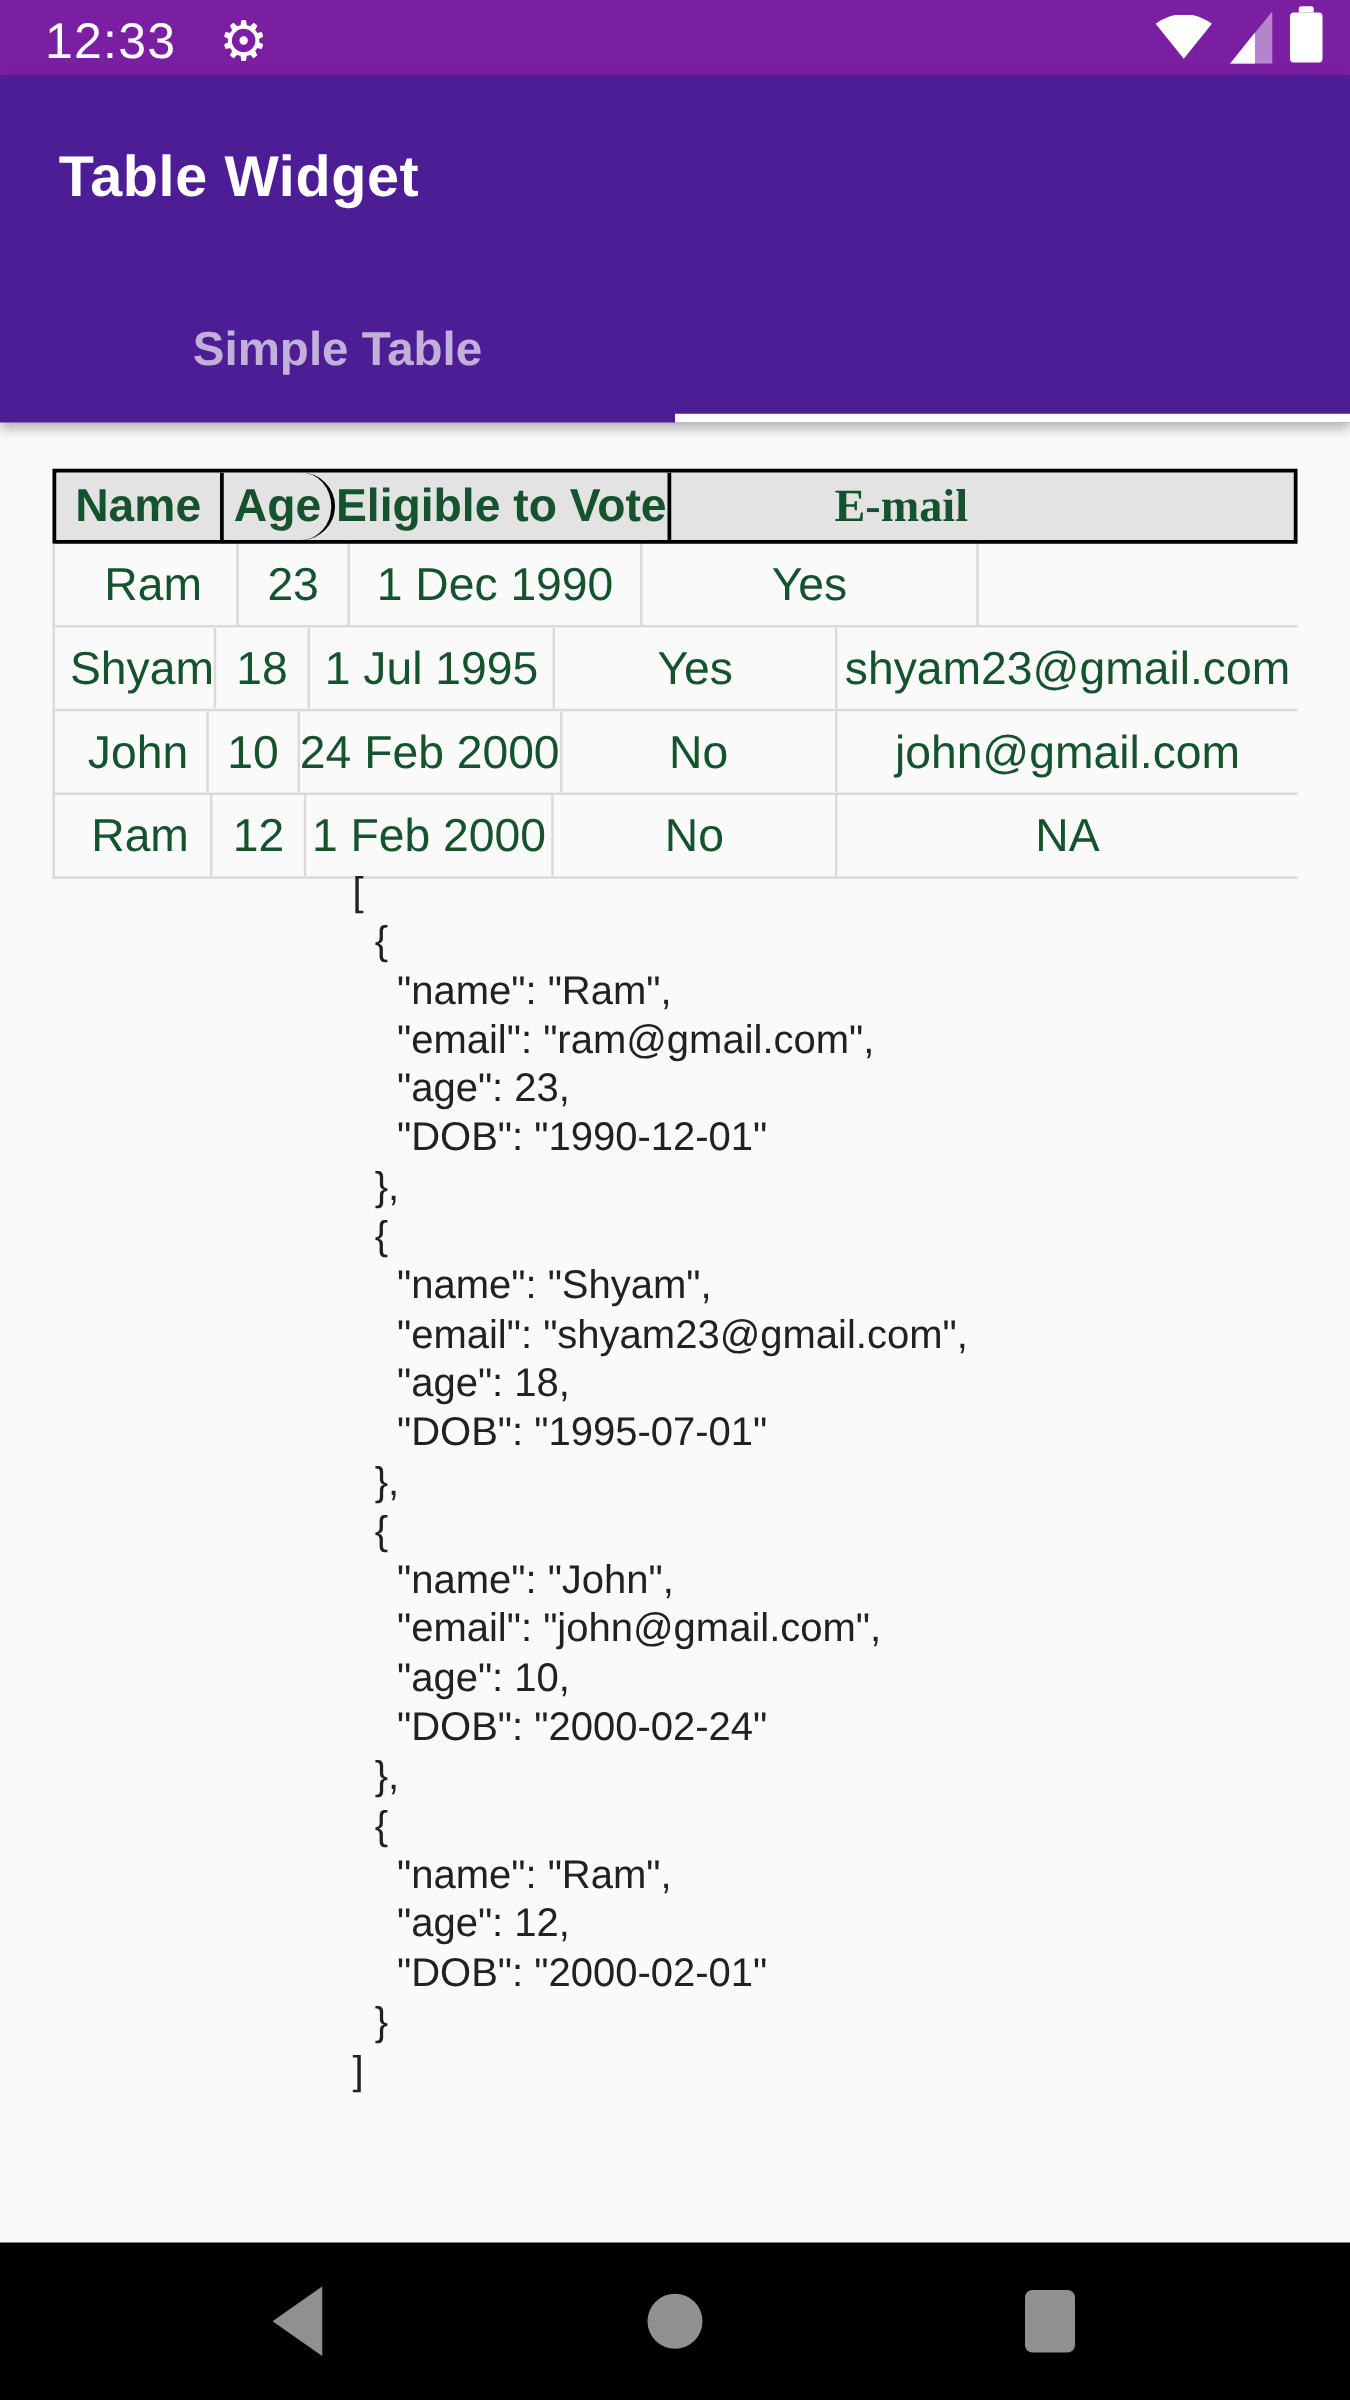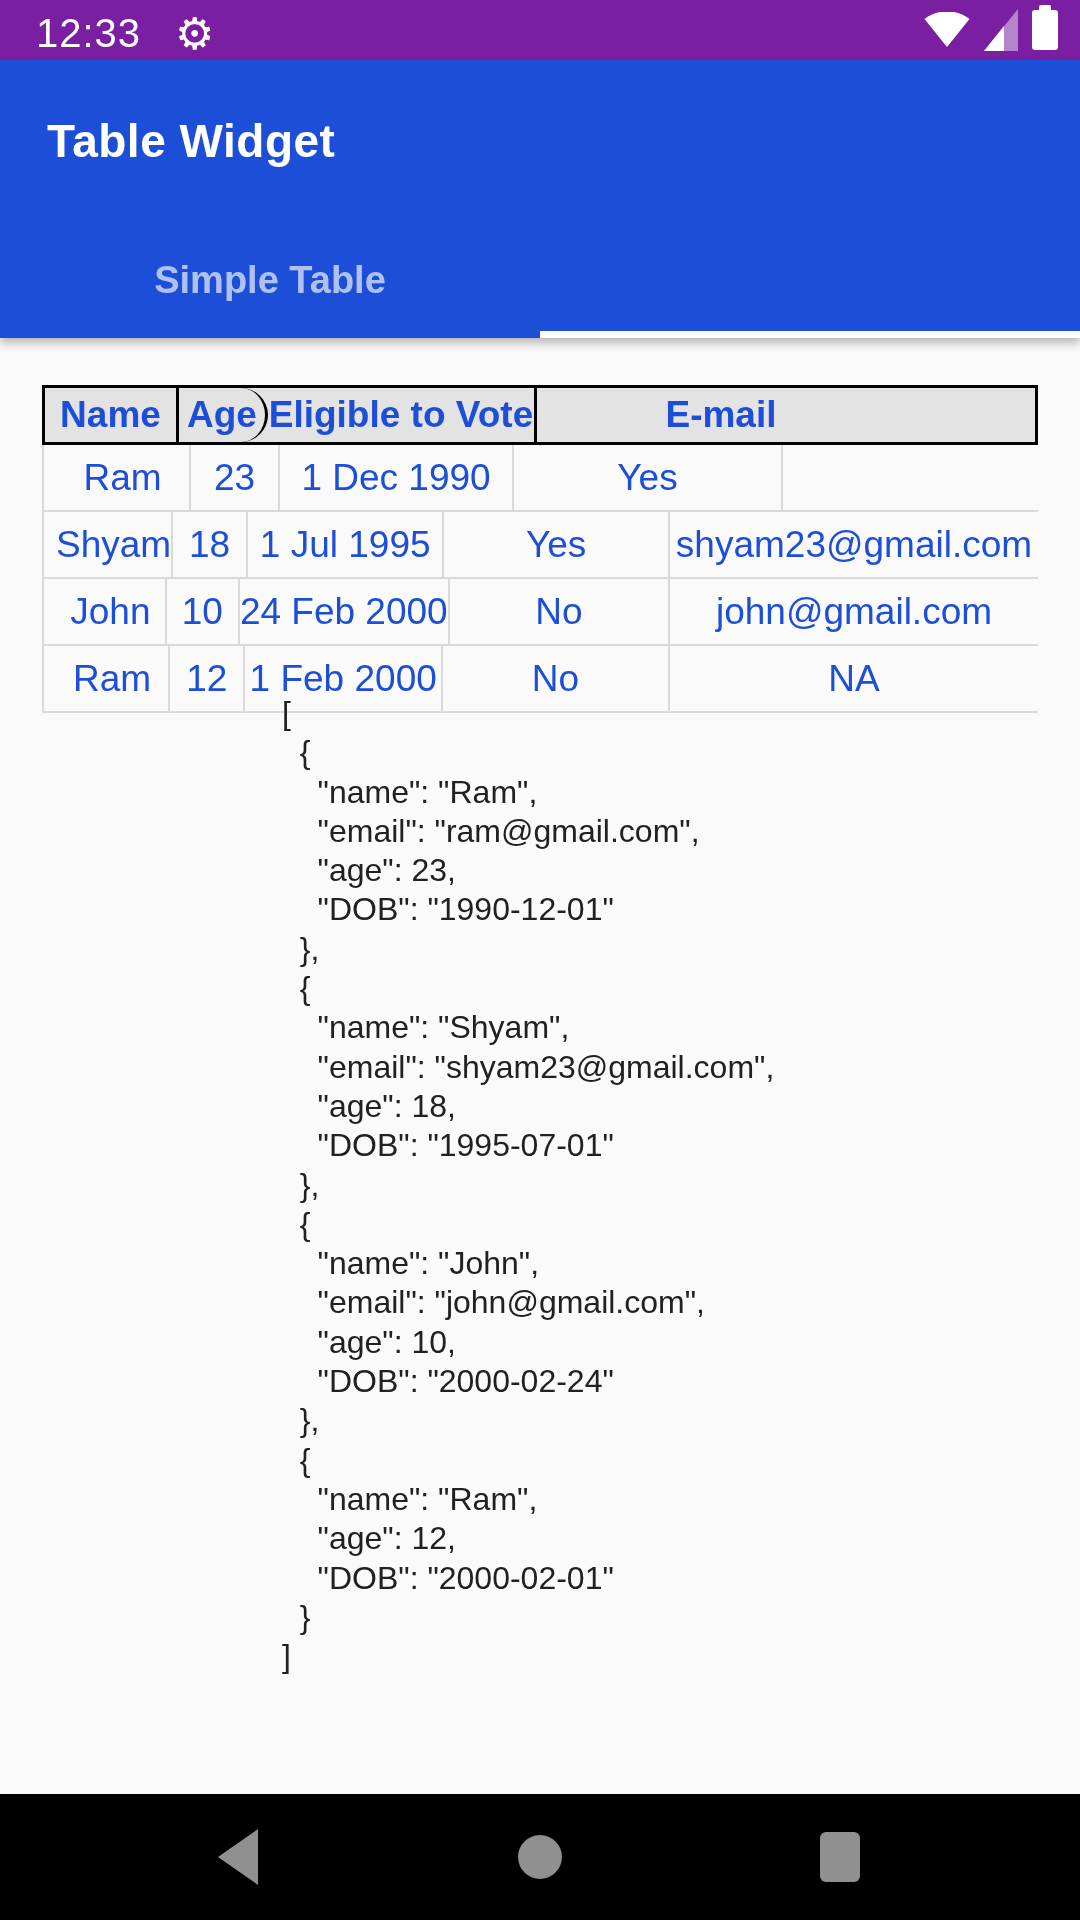--- a/index.html
+++ b/index.html
@@ -14,42 +14,42 @@
     background:#7B1FA2; display:flex; align-items:center; color:#fff;
   }
   .status-time { font-size:40px; font-weight:500; margin-left:36px; letter-spacing:1px; }
   .gear { font-family:"DejaVu Sans", sans-serif; font-size:44px; margin-left:34px; line-height:60px; }
   .status-right { position:absolute; right:22px; top:0; height:60px; display:flex; align-items:center; gap:14px; }
   .battery { width:26px; height:40px; background:#fff; border-radius:3px; position:relative; }
   .battery:before { content:""; position:absolute; top:-5px; left:7px; width:12px; height:5px; background:#fff; border-radius:2px 2px 0 0; }
   
   .purple-header {
     position:absolute; top:60px; left:0; width:1080px; height:278px;
-    background:#1d4ed8; box-shadow:0 5px 9px rgba(0,0,0,0.28);
+    background:#4c1d95; box-shadow:0 5px 9px rgba(0,0,0,0.28);
   }
   .app-bar { height:162px; display:flex; align-items:center; }
   .app-title { color:#fff; font-size:46px; font-weight:700; margin-left:47px; letter-spacing:0.5px; }
   .tab-bar { position:relative; height:116px; display:flex; }
   .tab { width:540px; display:flex; align-items:center; justify-content:center;
          font-size:38px; font-weight:700; cursor:pointer; }
   .tab.inactive { color:rgba(255,255,255,0.65); }
   .tab.active { color:#ffffff; }
   .tab-indicator { position:absolute; bottom:0; left:540px; width:540px; height:7px; background:#ffffff; }
   
-  .table-widget { position:absolute; top:385px; left:42px; width:996px; color:#1d4ed8; }
+  .table-widget { position:absolute; top:375px; left:42px; width:996px; color:#14532d; }
   .t-head {
     display:flex; width:996px; height:60px; overflow:hidden;
     background:#E3E3E3; border:3px solid #000;
   }
   .t-head .hc {
     display:flex; align-items:center; justify-content:center;
     font-size:37px; font-weight:700; border-right:3px solid #000; overflow:visible;
   }
   .hc.c1{width:134px;} .hc.c2{width:89px;border-radius:27px;} .hc.c3{width:234px;} .hc.c4{width:269px;}
-  .hc.c5{flex:1; border-right:none; justify-content:flex-start; position:relative;}
+  .hc.c5{flex:1; border-right:none; justify-content:flex-start; position:relative;font-family:Liberation Serif, serif;}
   .head-email-span{ display:block; width:368px; flex:none; text-align:center; white-space:nowrap; }
   .t-row {
     display:flex; width:996px; height:67px; overflow:hidden;
     border-left:2px solid #DADADA; border-bottom:2px solid #DADADA;padding-left:12px;
   }
   .t-row .bc {
     display:flex; align-items:center; justify-content:center;
     font-size:37px; border-right:2px solid #DADADA; white-space:nowrap;
   }
   .bc.c1{width:135px;} .bc.c2{width:89px;} .bc.c3{width:234px;} .bc.c4{width:269px;}

